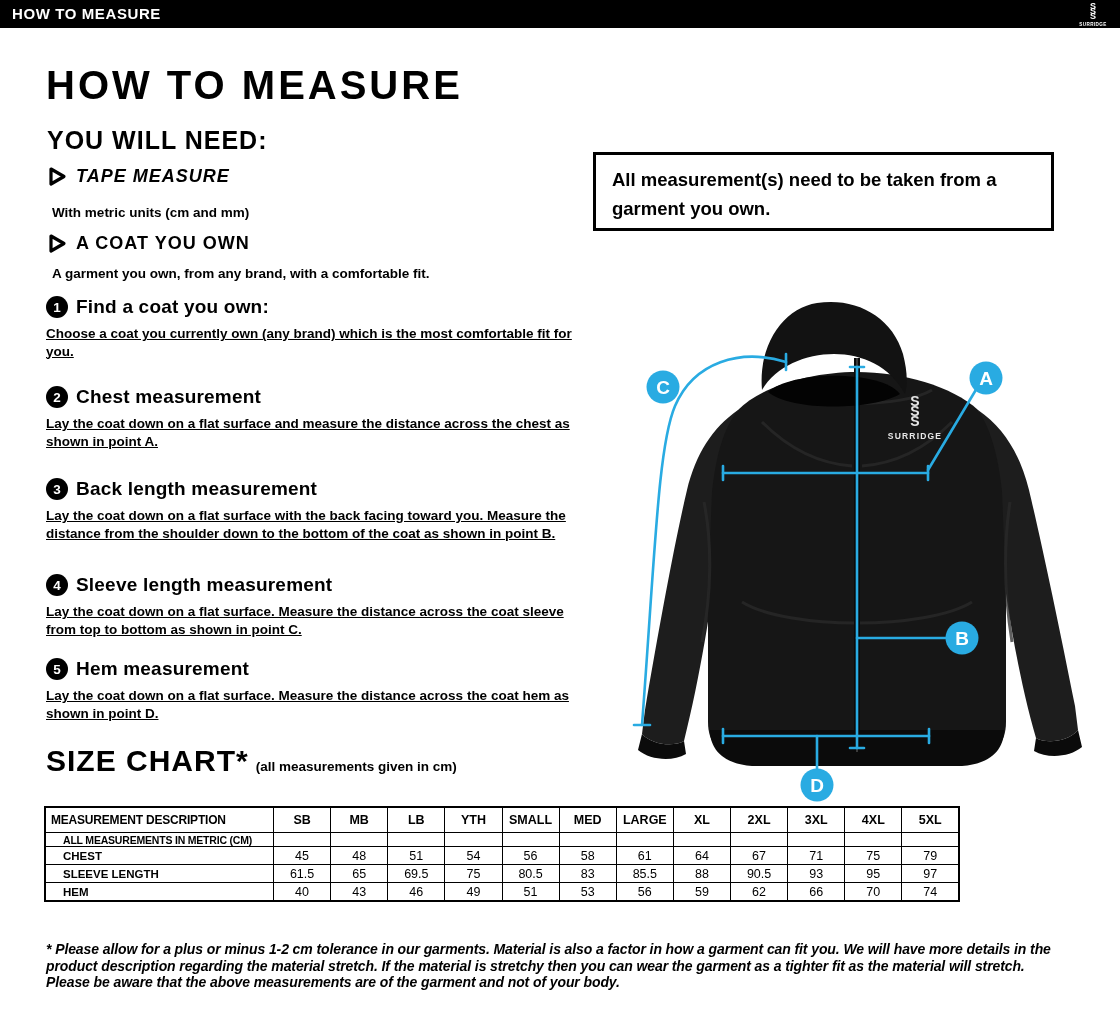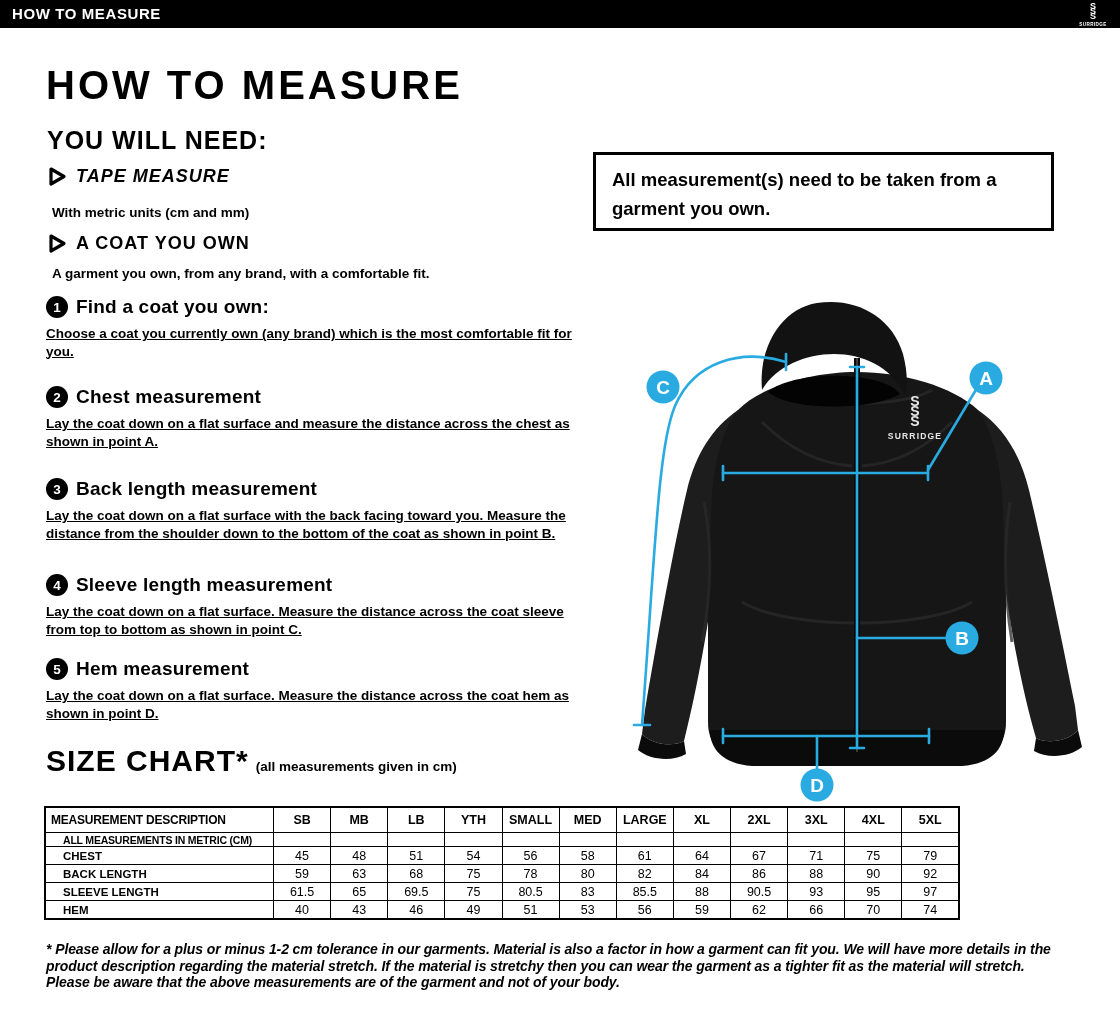--- a/index.html
+++ b/index.html
@@ -243,35 +243,20 @@
         <td>56</td>
         <td>58</td>
         <td>61</td>
         <td>64</td>
         <td>67</td>
         <td>71</td>
         <td>75</td>
         <td>79</td>
       </tr>
       <tr>
-        <td class="desc">BACK LENGTH</td>
-        <td>59</td>
-        <td>63</td>
-        <td>68</td>
-        <td>75</td>
-        <td>78</td>
-        <td>80</td>
-        <td>82</td>
-        <td>84</td>
-        <td>86</td>
-        <td>88</td>
-        <td>90</td>
-        <td>92</td>
-      </tr>
-      <tr>
         <td class="desc">SLEEVE LENGTH</td>
         <td>61.5</td>
         <td>65</td>
         <td>69.5</td>
         <td>75</td>
         <td>80.5</td>
         <td>83</td>
         <td>85.5</td>
         <td>88</td>
         <td>90.5</td>

